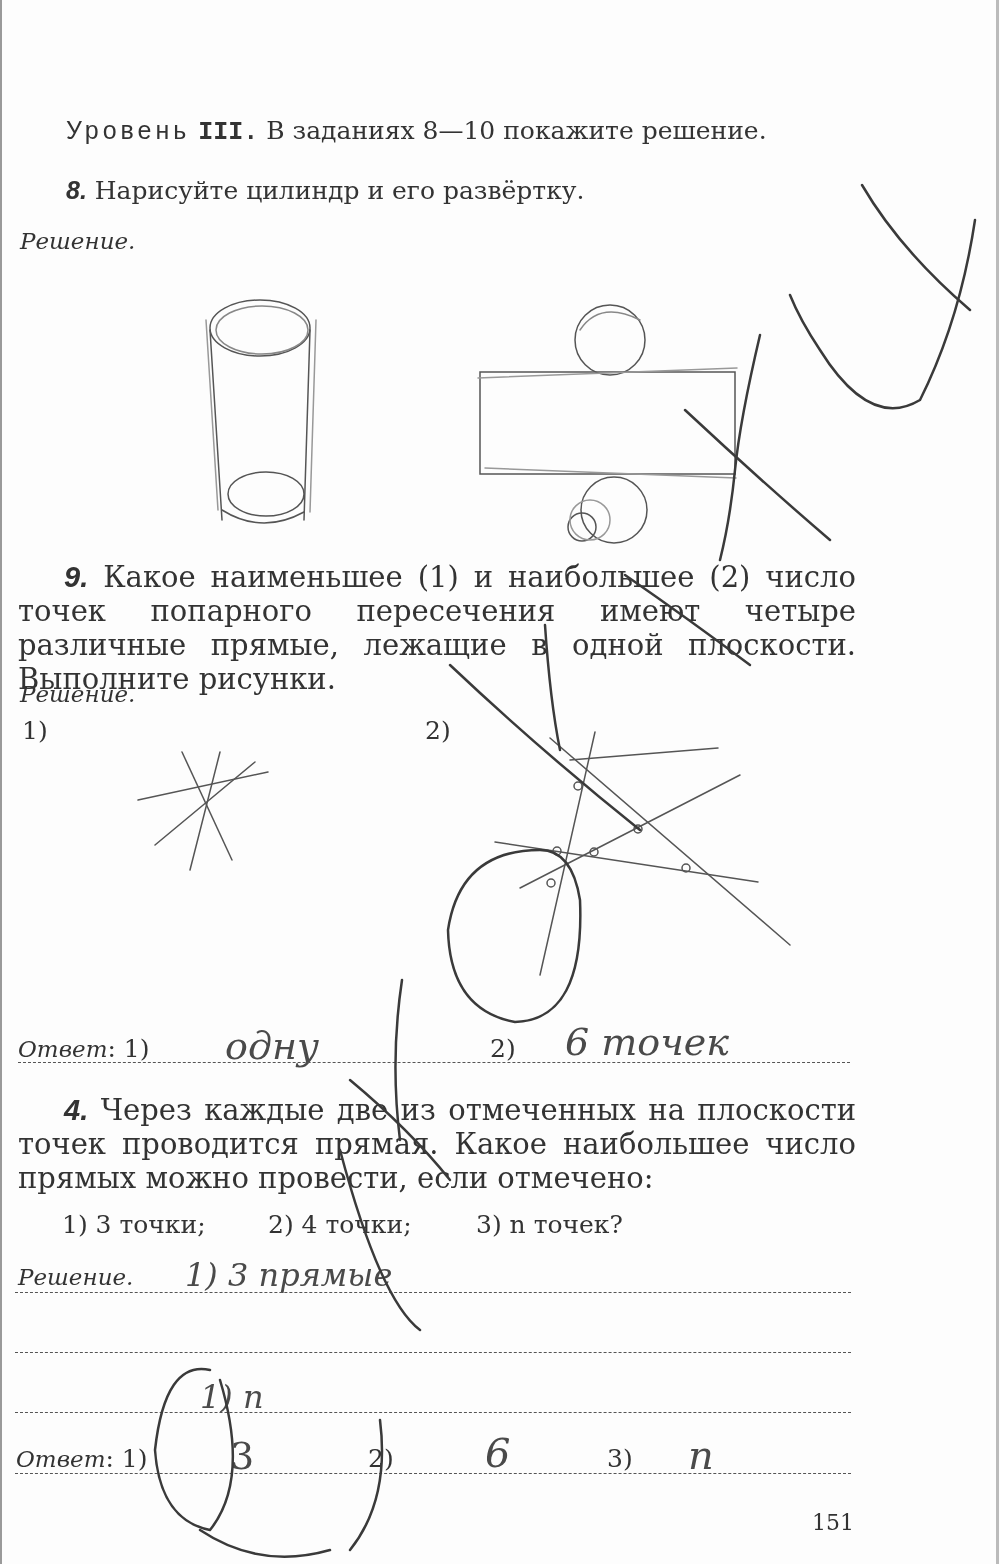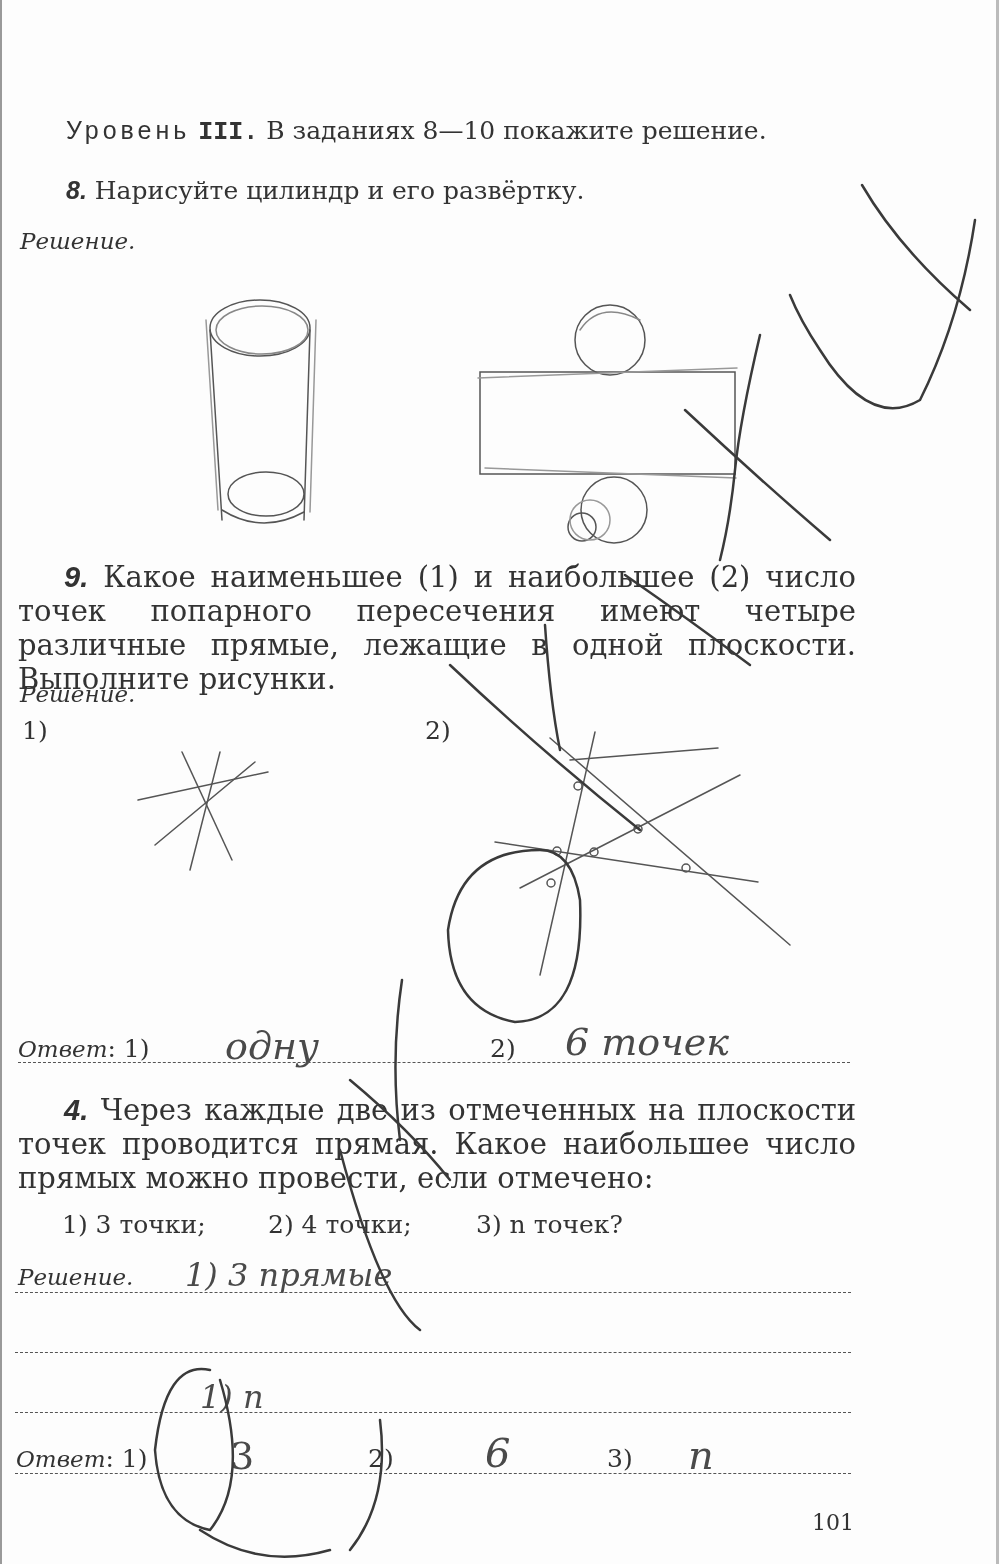--- a/index.html
+++ b/index.html
@@ -73,21 +73,21 @@
   <div class="t" style="left:16px; top:1446px;">
     <span class="italic" style="font-size:23px;">Ответ</span><span>: 1)</span>
   </div>
   <div class="t" style="left:368px; top:1446px;">2)</div>
   <div class="t" style="left:607px; top:1446px;">3)</div>
   <div class="hand" style="left:230px; top:1434px; font-size:38px; font-style:normal;">3</div>
   <div class="hand" style="left:485px; top:1430px; font-size:40px;">6</div>
   <div class="hand" style="left:688px; top:1432px; font-size:40px;">n</div>
   <div class="dash" style="left:15px; top:1473px; width:836px;"></div>
 
-  <div class="t" style="left:812px; top:1512px; font-size:22px;">101</div>
+  <div class="t" style="left:812px; top:1512px; font-size:22px;">151</div>
 
   <svg class="overlay" width="1000" height="1564">
     <g fill="none" stroke="#555" stroke-width="1.5" stroke-linecap="round">
 
       <g>
         <ellipse cx="260" cy="328" rx="50" ry="28"></ellipse>
         <ellipse cx="262" cy="330" rx="46" ry="24" stroke="#888"></ellipse>
         <line x1="210" y1="330" x2="222" y2="520"></line>
         <line x1="206" y1="320" x2="218" y2="510" stroke="#999"></line>
         <line x1="310" y1="330" x2="304" y2="520"></line>

